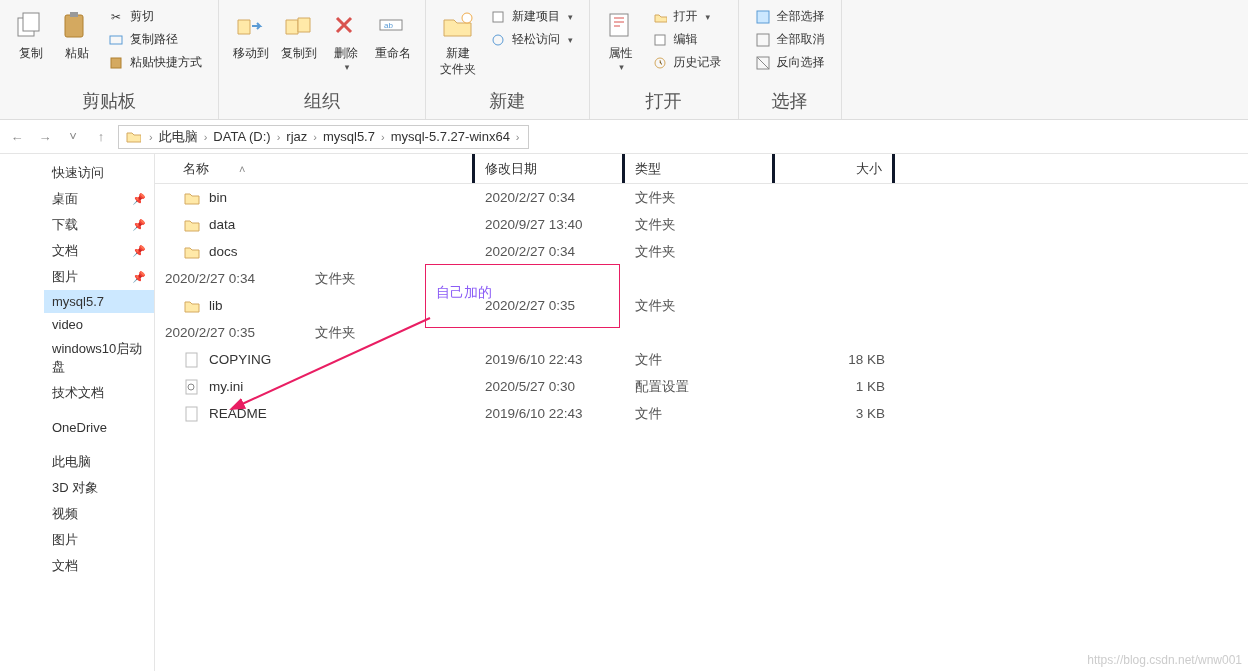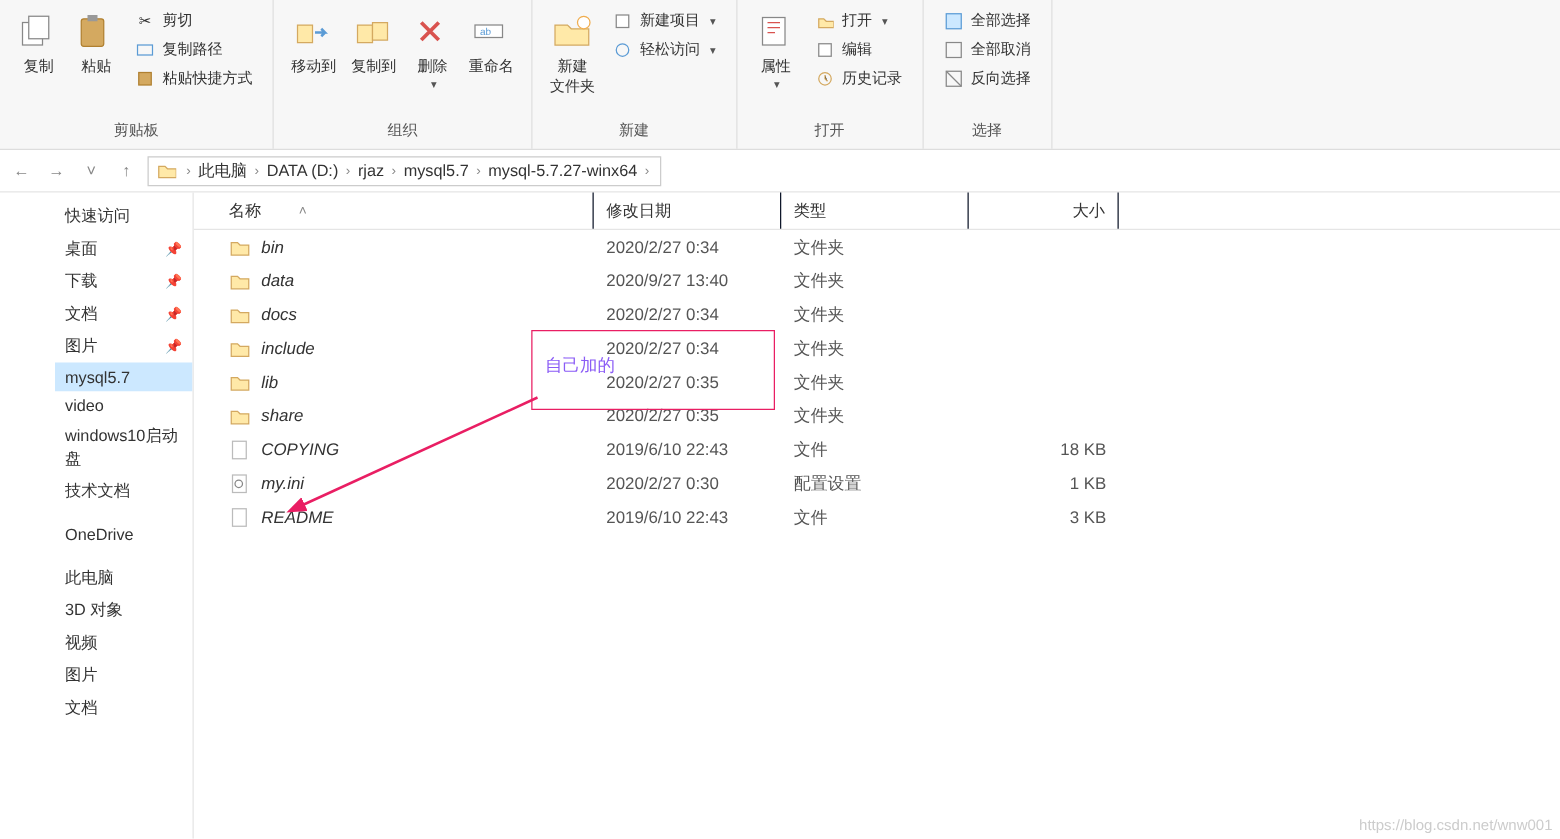--- a/index.html
+++ b/index.html
@@ -2,21 +2,21 @@
 <html><head>
 <meta charset="utf-8">
 <style>
 * { margin: 0; padding: 0; box-sizing: border-box; font-family: "Microsoft YaHei", "Segoe UI", sans-serif; }
 body { width: 1248px; height: 671px; background: #fff; overflow: hidden; position: relative; font-size: 13px; color: #333; }
 
 
 .ribbon { height: 120px; background: #f7f7f7; border-bottom: 1px solid #ddd; display: flex; }
 .ribbon-group { border-right: 1px solid #e0e0e0; padding: 4px 8px 0 8px; display: flex; flex-direction: column; height: 100%; }
 .ribbon-group-body { flex: 1; display: flex; align-items: flex-start; }
-.ribbon-group-label { text-align: center; font-size: 12px; color: #555; padding: 4px 0 6px 0; }
+.ribbon-group-label { text-align: center; font-size: 18px; color: #555; padding: 4px 0 6px 0; }
 .rb-big { display: flex; flex-direction: column; align-items: center; justify-content: flex-start; padding: 4px 6px; min-width: 46px; cursor: pointer; }
 .rb-big .ic { width: 34px; height: 34px; margin-bottom: 4px; display: flex; align-items: center; justify-content: flex-start; }
 .rb-big .lbl { font-size: 12px; text-align: center; line-height: 1.3; }
 .rb-small-col { display: flex; flex-direction: column; gap: 2px; padding: 2px 4px; }
 .rb-small { display: flex; align-items: center; gap: 6px; padding: 2px 4px; cursor: pointer; font-size: 12px; white-space: nowrap; }
 .rb-small .ic { width: 16px; height: 16px; display: flex; align-items: center; justify-content: center; }
 .tri { font-size: 9px; color: #555; margin-left: 2px; }
 
 
 .addr { height: 34px; border-bottom: 1px solid #e5e5e5; display: flex; align-items: center; padding: 0 6px; gap: 6px; }
@@ -28,30 +28,30 @@
 
 .main { display: flex; height: calc(100% - 154px); }
 .sidebar { width: 155px; border-right: 1px solid #e5e5e5; padding: 6px 0; overflow: hidden; }
 .side-sec { margin-bottom: 10px; padding-left: 44px; }
 .side-item { display: flex; align-items: center; padding: 4px 8px; cursor: pointer; font-size: 13px; gap: 6px; }
 .side-item.selected { background: #cce8ff; }
 .pin { margin-left: auto; color: #888; font-size: 11px; }
 
 .content { flex: 1; display: flex; flex-direction: column; }
 .col-headers { display: flex; border-bottom: 1px solid #e5e5e5; height: 30px; align-items: center; font-size: 13px; color: #333; }
-.ch { padding: 0 10px; border-right: 1px solid #0f172a; height: 100%; display: flex; align-items: center; }
+.ch { padding: 0 10px; border-right: 3px solid #0f172a; height: 100%; display: flex; align-items: center; }
 .ch.sort::after { content: '˄'; font-size: 11px; margin-left: 30px; color: #888; }
 .ch-name { width: 320px; padding-left: 28px; }
 .ch-date { width: 150px; }
 .ch-type { width: 150px; }
 .ch-size { width: 120px; text-align: right; justify-content: flex-end; }
 
 .files { flex: 1; }
 .row { display: flex; align-items: center; height: 27px; font-size: 13.5px; cursor: pointer; }
-.cell-name { width: 320px; padding-left: 28px; display: flex; align-items: center; gap: 8px; font-style: italic; }
+.cell-name { width: 320px; padding-left: 28px; display: flex; align-items: center; gap: 8px; }
 .cell-date { width: 150px; color: #555; padding: 0 10px; }
 .cell-type { width: 150px; color: #555; padding: 0 10px; }
 .cell-size { width: 120px; text-align: right; padding: 0 10px; color: #555; }
 .fic { width: 18px; height: 18px; display: inline-flex; align-items: center; justify-content: center; }
 
 
 .annot-box { position: absolute; border: 1px solid #e91e63; left: 425px; top: 264px; width: 195px; height: 64px; pointer-events: none; }
 .annot-text { position: absolute; left: 436px; top: 284px; color: #8b5cf6; font-size: 14px; pointer-events: none; }
 .arrow-svg { position: absolute; left: 180px; top: 310px; pointer-events: none; }
 .watermark { position: absolute; right: 6px; bottom: 4px; color: #ccc; font-size: 12px; }
@@ -400,54 +400,38 @@
                 <path d="M2 5h5l2 2h7v8H2z" fill="#ffe9a8" stroke="#d4a960"></path>
               </svg>
             </span>
             <span>docs</span>
           </div>
           <div class="cell-date">2020/2/27 0:34</div>
           <div class="cell-type">文件夹</div>
           <div class="cell-size"></div>
         </div>
         <div class="row">
+          <div class="cell-date">2020/2/27 0:34</div>
+          <div class="cell-type">文件夹</div>
+          <div class="cell-size"></div>
+        </div>
+        <div class="row">
           <div class="cell-name">
             <span class="fic">
               <svg width="18" height="18">
                 <path d="M2 5h5l2 2h7v8H2z" fill="#ffe9a8" stroke="#d4a960"></path>
               </svg>
             </span>
-            <span>include</span>
-          </div>
-          <div class="cell-date">2020/2/27 0:34</div>
-          <div class="cell-type">文件夹</div>
-          <div class="cell-size"></div>
-        </div>
-        <div class="row">
-          <div class="cell-name">
-            <span class="fic">
-              <svg width="18" height="18">
-                <path d="M2 5h5l2 2h7v8H2z" fill="#ffe9a8" stroke="#d4a960"></path>
-              </svg>
-            </span>
             <span>lib</span>
           </div>
           <div class="cell-date">2020/2/27 0:35</div>
           <div class="cell-type">文件夹</div>
           <div class="cell-size"></div>
         </div>
         <div class="row">
-          <div class="cell-name">
-            <span class="fic">
-              <svg width="18" height="18">
-                <path d="M2 5h5l2 2h7v8H2z" fill="#ffe9a8" stroke="#d4a960"></path>
-              </svg>
-            </span>
-            <span>share</span>
-          </div>
           <div class="cell-date">2020/2/27 0:35</div>
           <div class="cell-type">文件夹</div>
           <div class="cell-size"></div>
         </div>
         <div class="row">
           <div class="cell-name">
             <span class="fic">
               <svg width="18" height="18">
                 <rect x="3" y="2" width="11" height="14" fill="#fff" stroke="#bbb"></rect>
               </svg>
@@ -461,21 +445,21 @@
         <div class="row">
           <div class="cell-name">
             <span class="fic">
               <svg width="18" height="18">
                 <rect x="3" y="2" width="11" height="14" fill="#fff" stroke="#bbb"></rect>
                 <circle cx="8" cy="9" r="3" fill="none" stroke="#888"></circle>
               </svg>
             </span>
             <span>my.ini</span>
           </div>
-          <div class="cell-date">2020/2/27 0:30</div>
+          <div class="cell-date">2020/5/27 0:30</div>
           <div class="cell-type">配置设置</div>
           <div class="cell-size">1 KB</div>
         </div>
         <div class="row">
           <div class="cell-name">
             <span class="fic">
               <svg width="18" height="18">
                 <rect x="3" y="2" width="11" height="14" fill="#fff" stroke="#bbb"></rect>
               </svg>
             </span>

